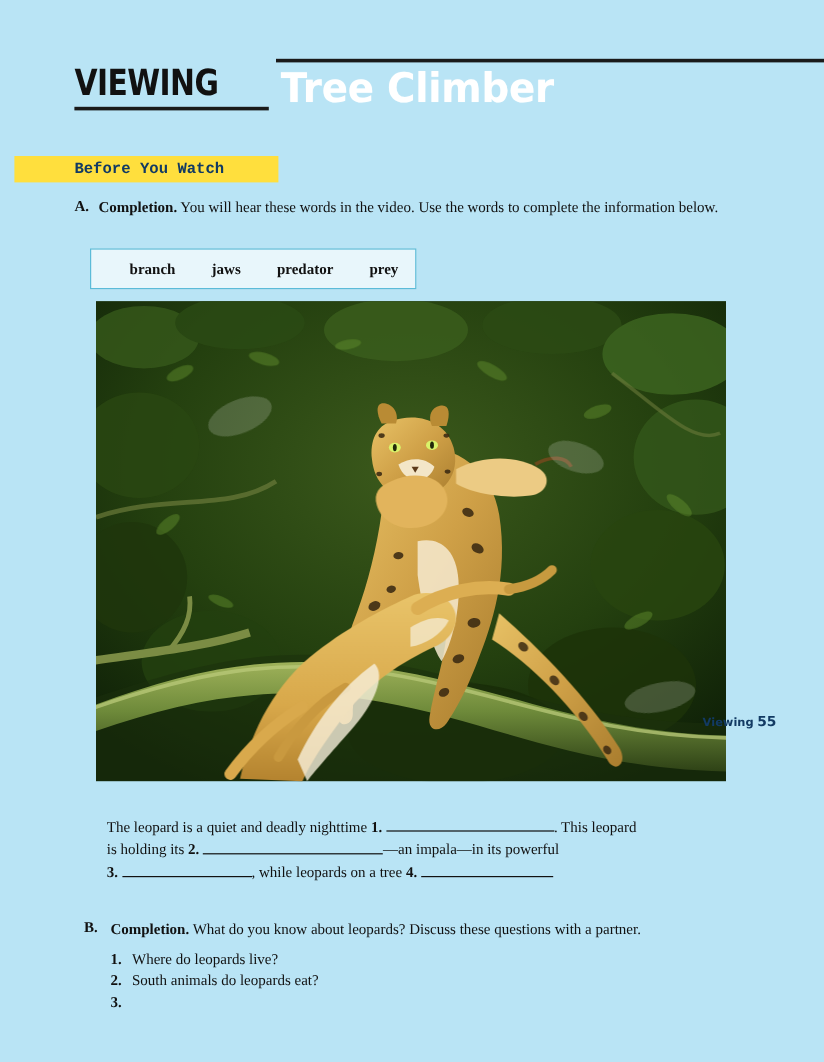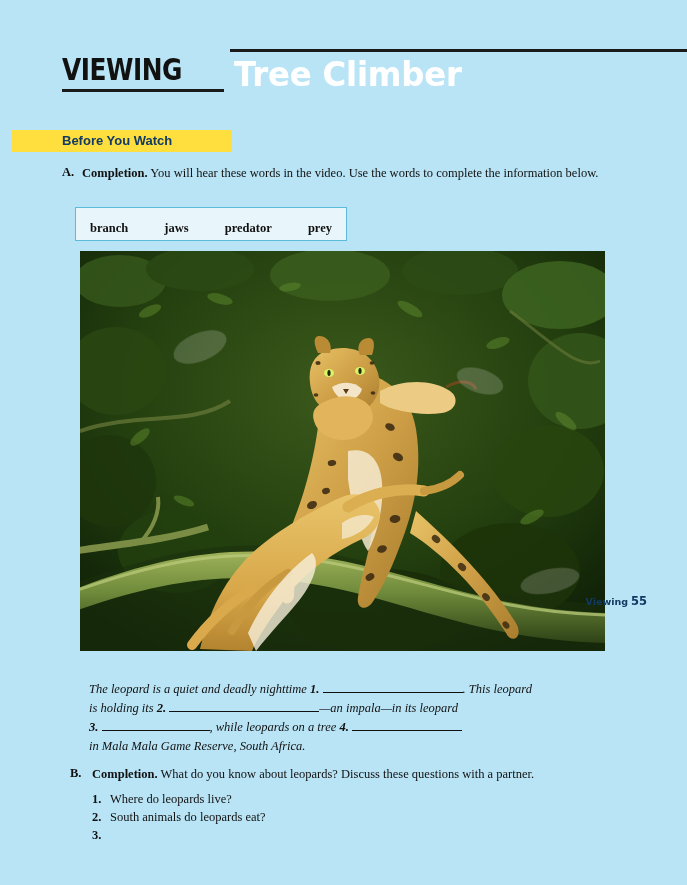--- a/index.html
+++ b/index.html
@@ -79,21 +79,21 @@
     left: 12px;
     top: 130px;
     width: 220px;
     height: 22px;
     background: #ffdf3d;
   }
   .section-bar-label {
     position: absolute;
     left: 62px;
     top: 133px;
-    font-family: Liberation Sans, sans-serif;
+    font-family: Liberation Mono, monospace;
     font-weight: bold;
     font-size: 13px;
     color: #123a63;
   }
 
   
   .ex-a {
     position: absolute;
     left: 62px;
     top: 165px;
@@ -123,25 +123,26 @@
     left: 75px;
     top: 207px;
     width: 272px;
     height: 34px;
     border: 1.5px solid #5bbbd8;
     background: #e8f6fb;
     box-sizing: border-box;
   }
   .word-box-inner {
     display: flex;
-    align-items: flex-end;
+    align-items: center;
     justify-content: space-between;
     height: 100%;
     padding: 4px 14px;
     box-sizing: border-box;
+    margin-left: 18px;
   }
   .word-box-inner span {
     font-family: "Liberation Serif", serif;
     font-weight: bold;
     font-size: 12.5px;
     color: #111;
   }
 
   
   .photo {
@@ -156,21 +157,20 @@
   .photo svg { display: block; }
 
   
   .completion {
     position: absolute;
     left: 89px;
     top: 680px;
     width: 520px;
     font-size: 12.5px;
     line-height: 19px;
-    font-style: italic;
   }
   .completion b { font-weight: bold; }
   .blank {
     display: inline-block;
     border-bottom: 1px solid #111;
     height: 12px;
     vertical-align: baseline;
   }
   .b1 { width: 140px; }
   .b2 { width: 150px; }
@@ -391,25 +391,24 @@
         <ellipse cx="470" cy="330" rx="30" ry="12" transform="rotate(-12 470 330)"></ellipse>
       </g>
       <rect width="525" height="400" fill="none"></rect>
     </svg>
   </div>
 
   <div class="completion">
     <span>The leopard is a quiet and deadly nighttime </span><b>1.</b>
     <span class="blank b1"></span><span>. This leopard</span><br>
     <span>is holding its </span><b>2.</b>
-    <span class="blank b2"></span><span>—an impala—in its leopard</span><br>
+    <span class="blank b2"></span><span>—an impala—in its powerful</span><br>
     <b>3.</b>
     <span class="blank b3"></span><span>, while leopards on a tree </span><b>4.</b>
     <span class="blank b4"></span><br>
-    <span>in Mala Mala Game Reserve, South Africa.</span>
   </div>
 
   <div class="ex-b">
     <div class="ex-letter">B.</div>
     <div class="ex-body">
       <b>Completion.</b>
       <span>What do you know about leopards? Discuss these questions with a partner.</span>
     </div>
   </div>
 

